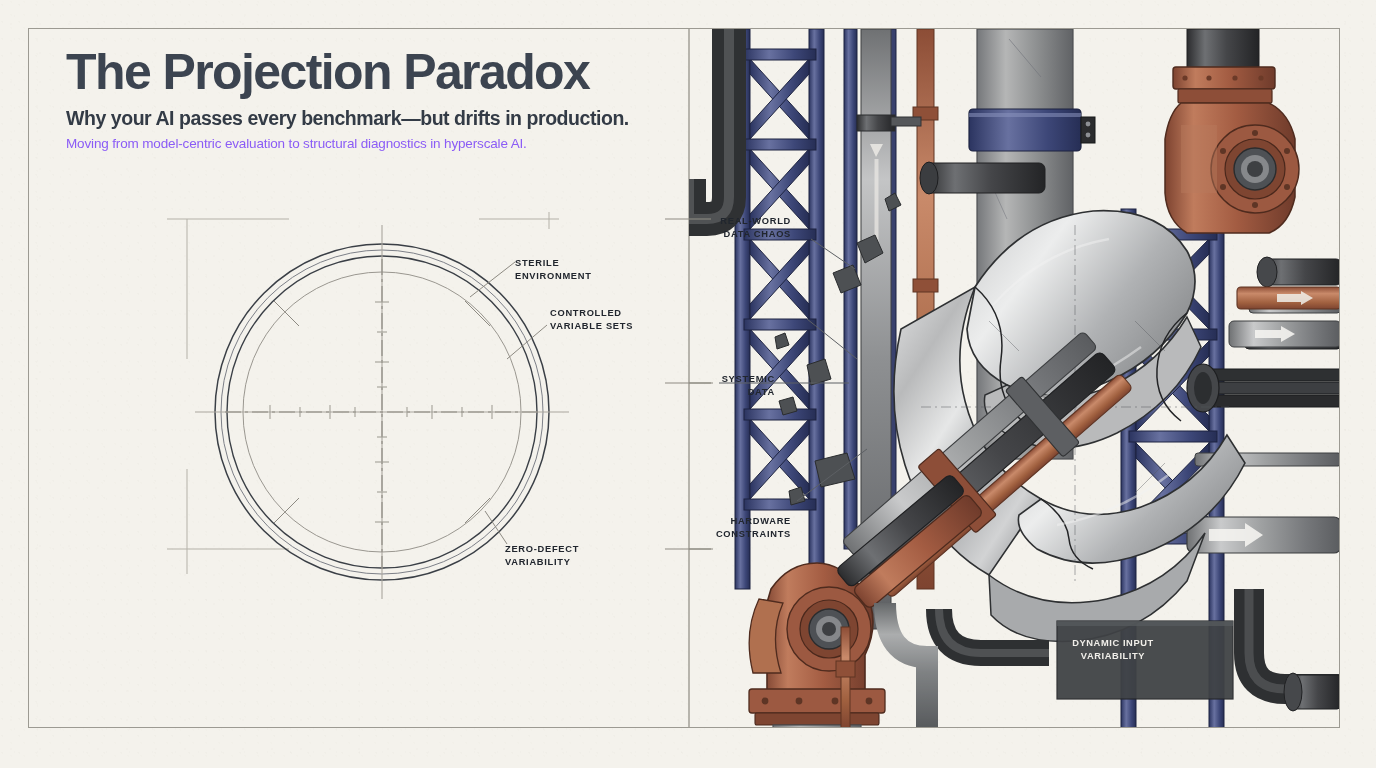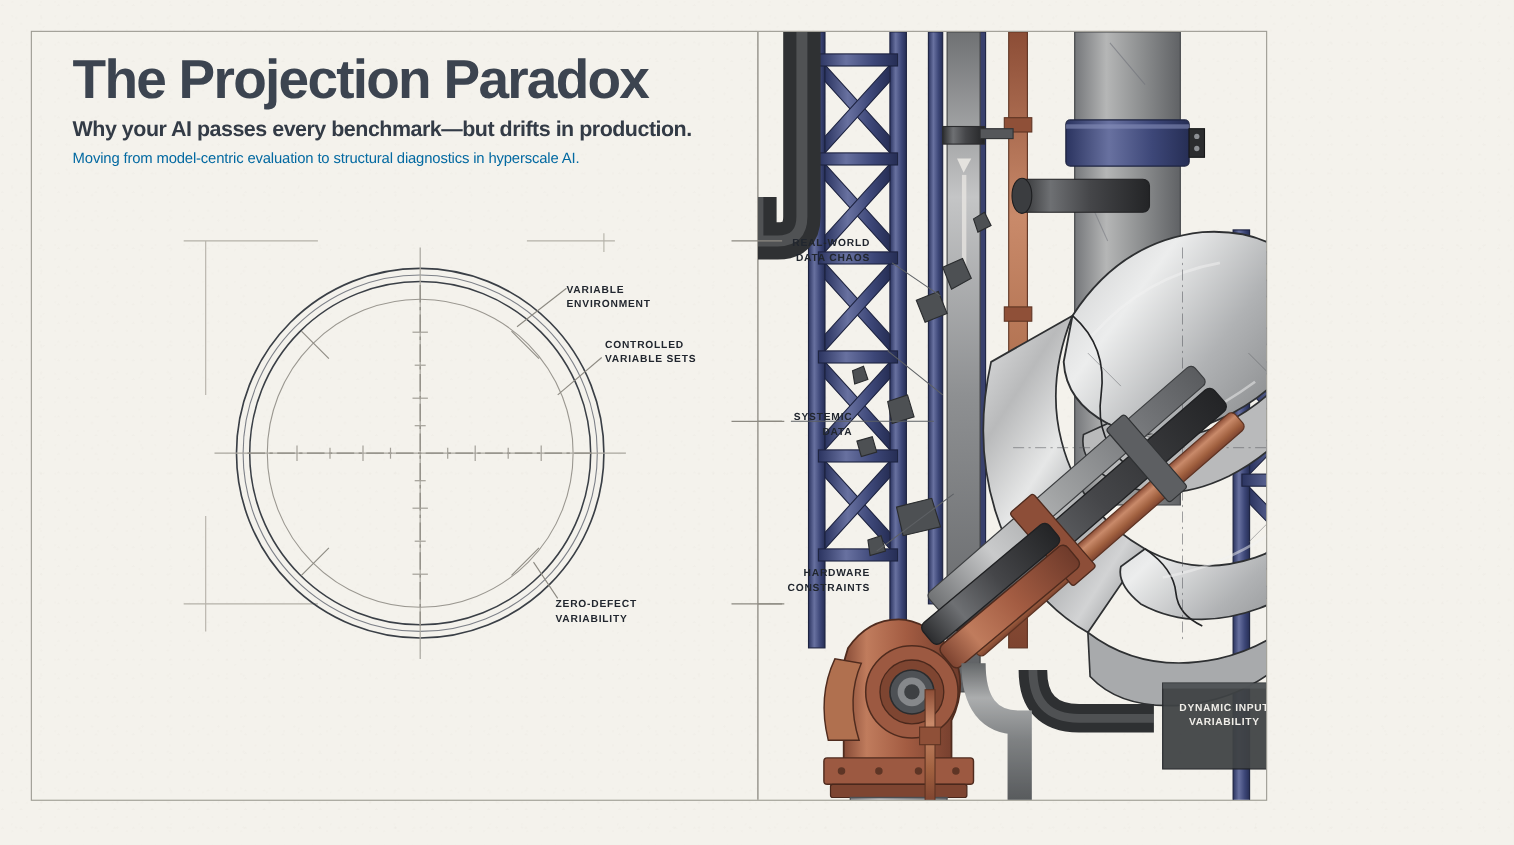--- a/index.html
+++ b/index.html
@@ -31,21 +31,21 @@
     background-image:
       radial-gradient(circle at 13% 27%, rgba(160,150,135,.07) 0 1px, transparent 1px),
       radial-gradient(circle at 63% 71%, rgba(160,150,135,.06) 0 1px, transparent 1px),
       radial-gradient(circle at 37% 83%, rgba(160,150,135,.06) 0 1px, transparent 1px),
       radial-gradient(circle at 88% 12%, rgba(160,150,135,.05) 0 1px, transparent 1px);
     background-size: 17px 17px, 23px 23px, 29px 29px, 13px 13px;
   }
   #frame {
     position: absolute;
     left: 28px; top: 28px;
-    width: 1124px;
+    width: 1312px;
     height: 700px;
     border: 1px solid #9c9a92;
     box-sizing: border-box;
     overflow: hidden;
     background: transparent;
   }
   
   #header { position: absolute; left: 37px; top: 18px; width: 630px; }
   #title {
     font-size: 50px;
@@ -61,21 +61,21 @@
     font-weight: bold;
     color: #333b46;
     letter-spacing: -0.45px;
     line-height: 1.15;
     margin: 0 0 7px 0;
     white-space: nowrap;
   }
   #deck {
     font-size: 13.5px;
     font-weight: normal;
-    color: #0369a1;
+    color: #8b5cf6;
     letter-spacing: -0.15px;
     line-height: 1.2;
     margin: 0;
     white-space: nowrap;
   }
   
   .callout {
     position: absolute;
     font-size: 9.3px;
     font-weight: bold;
@@ -167,21 +167,21 @@
         <line x1="436" y1="494" x2="461" y2="469"></line>
       </g>
 
       <g stroke="#8d8a82" stroke-width="1" fill="none">
         <line x1="441" y1="268" x2="486" y2="233"></line>
         <line x1="478" y1="330" x2="518" y2="296"></line>
         <line x1="456" y1="482" x2="478" y2="515"></line>
       </g>
     </svg>
 
-    <div class="callout left" style="left:486px; top:228px;">VARIABLE
+    <div class="callout left" style="left:486px; top:228px;">STERILE
 ENVIRONMENT</div>
     <div class="callout left" style="left:521px; top:278px;">CONTROLLED
 VARIABLE SETS</div>
     <div class="callout left" style="left:476px; top:514px;">ZERO-DEFECT
 VARIABILITY</div>
 
     <svg width="80" height="700" viewBox="0 0 80 700" style="position:absolute;left:620px;top:0;">
       <g stroke="#8d8a82" stroke-width="1.2" fill="none">
         <line x1="40" y1="0" x2="40" y2="700"></line>
         <line x1="16" y1="190" x2="64" y2="190"></line>

